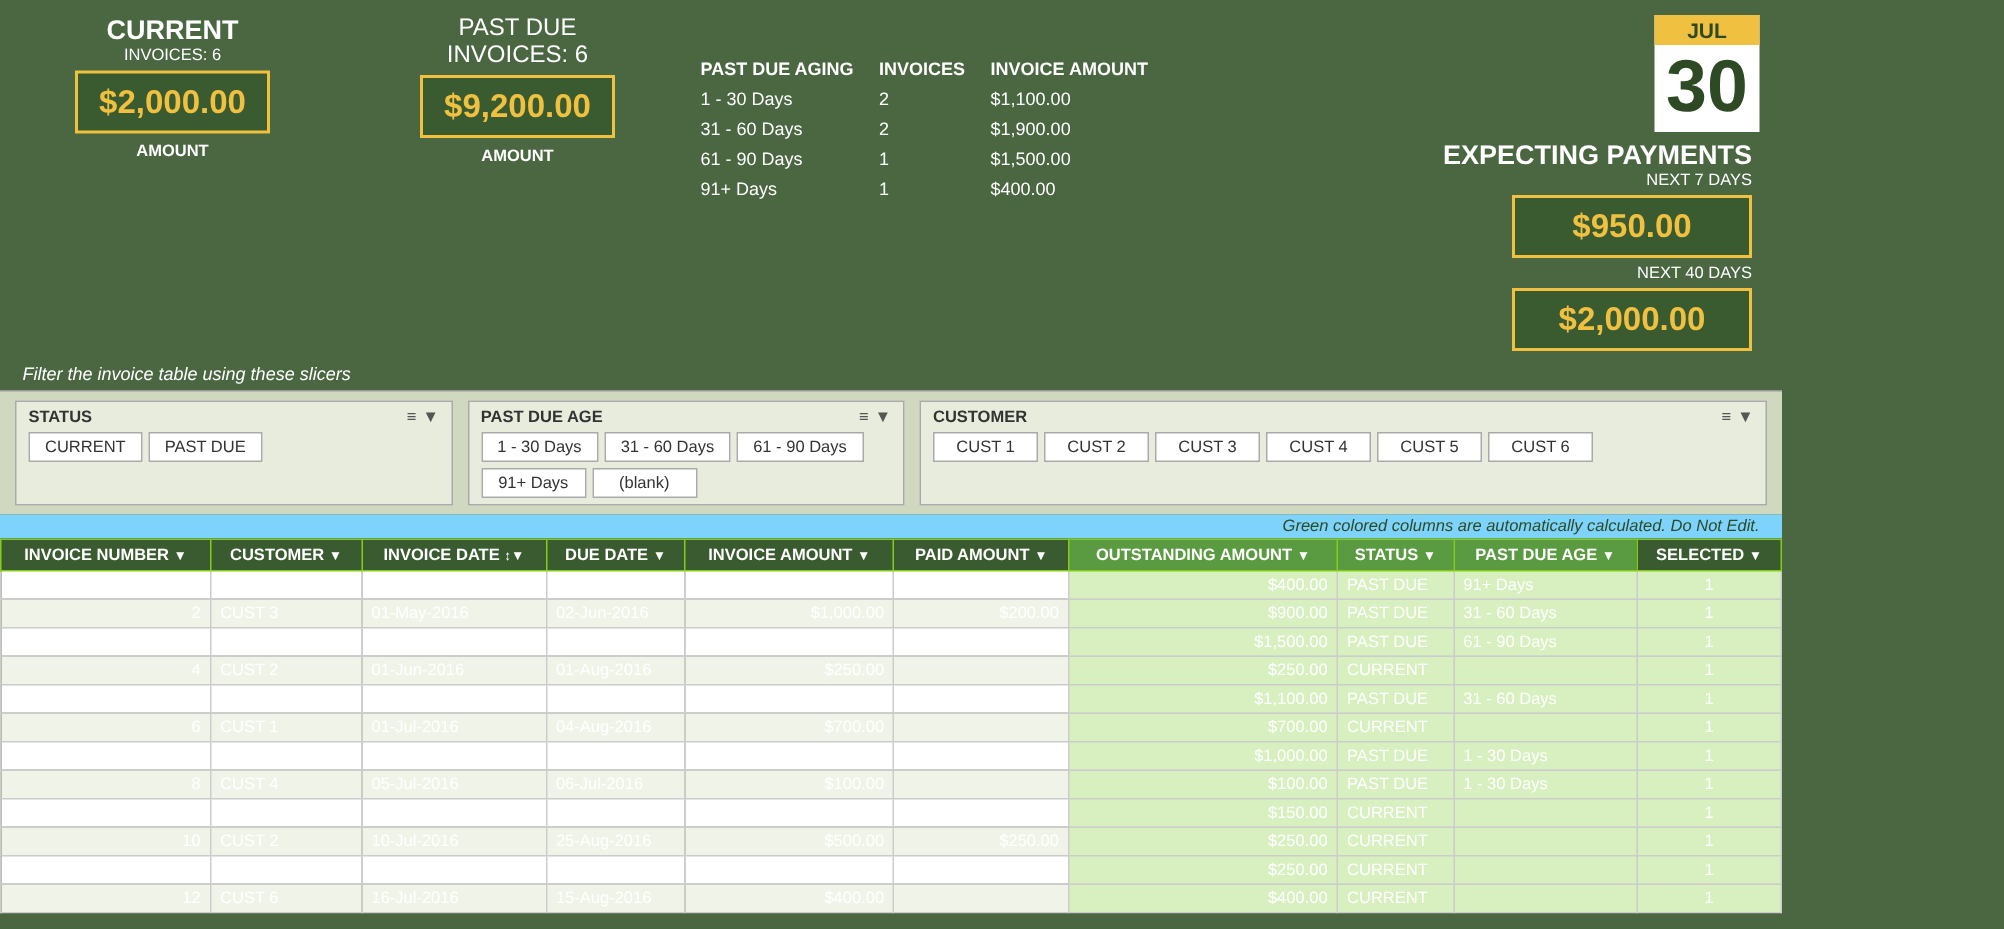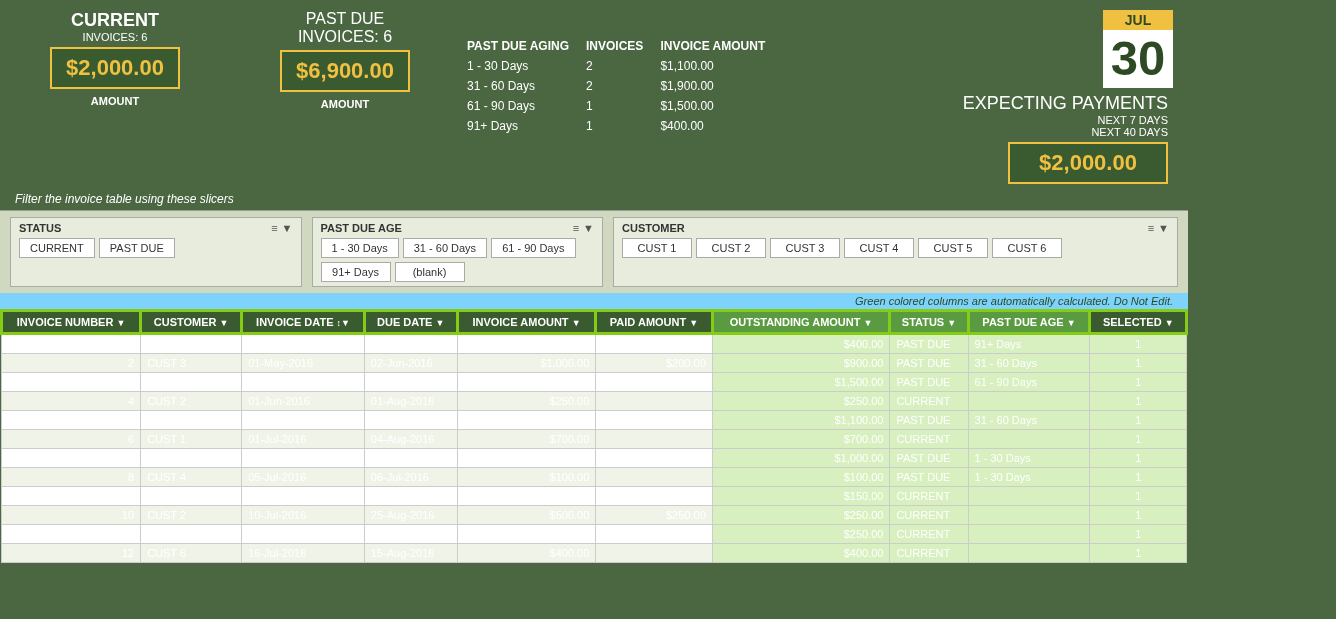--- a/index.html
+++ b/index.html
@@ -77,21 +77,21 @@
       text-align: left;
     }
 
     .expecting-section {
       text-align: center;
       width: 220px;
       padding: 0 5px;
     }
     .expecting-title {
       font-size: 18px;
-      font-weight: normal;
+      font-weight: bold;
       color: white;
     }
     .expecting-subtitle {
       font-size: 11px;
       color: white;
       margin-top: 0;
     }
 
     .calendar-box {
       background: white;
@@ -197,21 +197,21 @@
     .invoice-table {
       width: 100%;
       border-collapse: collapse;
       font-size: 11px;
     }
 
     .invoice-table thead tr th {
       background: #3a5a30;
       color: white;
       padding: 4px 6px;
-      border: 3px solid #84cc16;
+      border: 1px solid #84cc16;
       white-space: nowrap;
       font-weight: bold;
     }
     .invoice-table thead tr th.green-col {
       background: #5a9a40;
       color: white;
     }
     .invoice-table thead tr th.selected-col {
       background: #3a5a30;
       color: white;
@@ -279,21 +279,21 @@
         <div class="amount-box-gold">
           <div class="amount-value">$2,000.00</div>
         </div>
         <div class="amount-box-label">AMOUNT</div>
       </div>
 
       <div class="past-due-section" style="margin-left:30px;">
         <div class="label-main">PAST DUE</div>
         <div class="invoices-label">INVOICES: 6</div>
         <div class="amount-box-gold">
-          <div class="amount-value">$6,900.00</div>
+          <div class="amount-value">$9,200.00</div>
         </div>
         <div class="amount-box-label">AMOUNT</div>
       </div>
 
       <div class="aging-section">
         <table class="aging-table">
           <thead>
             <tr>
               <th>PAST DUE AGING</th>
               <th>INVOICES</th>
@@ -330,20 +330,23 @@
     <div class="header-right">
 
       <div class="calendar-box">
         <div class="calendar-month">JUL</div>
         <div class="calendar-day">30</div>
       </div>
 
       <div class="expecting-section" style="text-align:right; margin-top:5px; clear:both;">
         <div class="expecting-title">EXPECTING PAYMENTS</div>
         <div class="expecting-subtitle">NEXT 7 DAYS</div>
+        <div class="amount-box-gold" style="min-width:160px;">
+          <div class="amount-value">$950.00</div>
+        </div>
         <div class="expecting-subtitle">NEXT 40 DAYS</div>
         <div class="amount-box-gold" style="min-width:160px;">
           <div class="amount-value">$2,000.00</div>
         </div>
       </div>
     </div>
   </div>
 
   <div class="slicers-hint">Filter the invoice table using these slicers</div>
 

